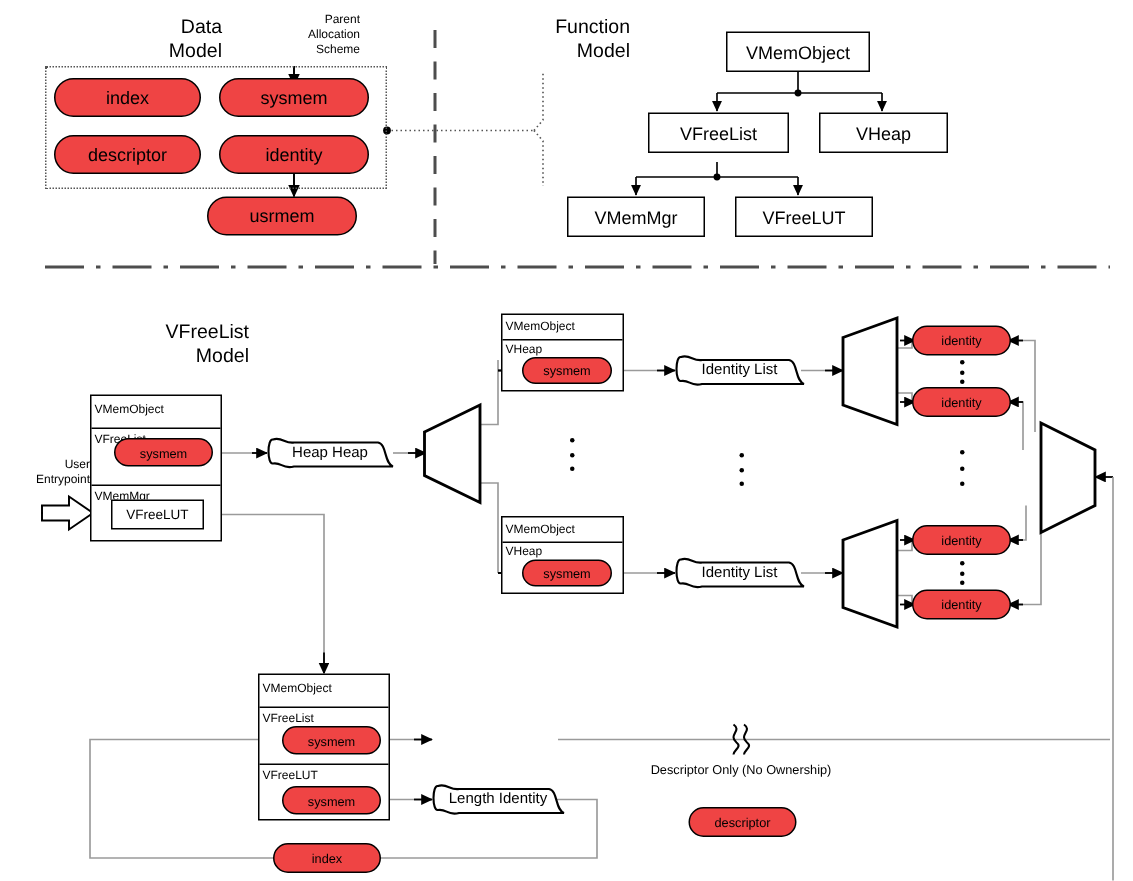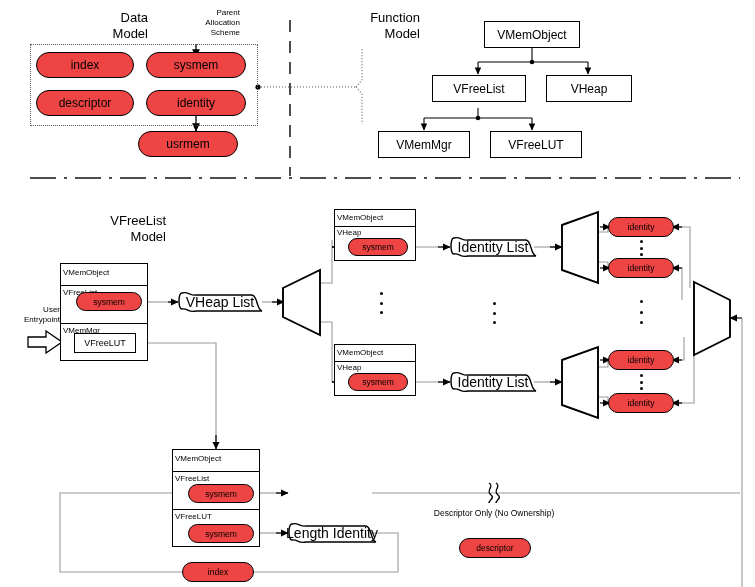--- a/index.html
+++ b/index.html
@@ -23,21 +23,21 @@
   .frow{position:absolute;left:0;right:0;box-sizing:border-box;}
   .frow.divider{border-bottom:1.5px solid #000;}
   .ftag{position:absolute;left:2px;font-size:8px;line-height:10px;}
   .inner-rect{position:absolute;border:1.4px solid #000;background:#fff;
         display:flex;align-items:center;justify-content:center;font-size:9px;box-sizing:border-box;}
   .dotbox{position:absolute;border:1px dotted #555;box-sizing:border-box;}
   .vdots{position:absolute;display:flex;flex-direction:column;justify-content:space-between;align-items:center;}
   .vdots i{display:block;width:3px;height:3px;background:#000;border-radius:50%;}
   .scrollwrap{position:absolute;}
   .scrolltext{position:absolute;left:0;right:0;top:50%;transform:translateY(-50%);
-        text-align:center;font-size:14px;}
+        text-align:center;font-size:10px;}
 </style>
 </head>
 <body>
 
 <div class="canvas">
 
   <svg viewBox="0 0 755 587">
     <defs>
       <marker id="ah" markerWidth="7" markerHeight="7" refX="6" refY="3" orient="auto">
         <path d="M0,0 L6.5,3 L0,6 z" fill="#000"></path>
@@ -219,21 +219,21 @@
     <div class="frow" style="top:17px;height:35px;">
       <span class="ftag" style="top:1px;">VHeap</span>
     </div>
   </div>
   <div class="rnd sm" style="left:348px;top:373px;width:60px;height:18px;">sysmem</div>
 
   <div class="scrollwrap" style="left:176px;top:290px;width:88px;height:24px;">
     <svg viewBox="0 0 88 24" style="width:88px;height:24px;position:absolute;left:0;top:0;">
       <path d="M6,3 C12,1 14,6 20,5 L76,5 C82,6 80,19 86,21 L20,21 C12,23 12,18 6,19 C2,20 2,2 6,3 z" fill="#fff" stroke="#000" stroke-width="1.4"></path>
     </svg>
-    <span class="scrolltext">VHeap List</span>
+    <span class="scrolltext">Heap Heap</span>
   </div>
 
   <div class="scrollwrap" style="left:448px;top:235px;width:90px;height:24px;">
     <svg viewBox="0 0 90 24" style="width:90px;height:24px;position:absolute;left:0;top:0;">
       <path d="M6,3 C12,1 14,6 20,5 L78,5 C84,6 82,19 88,21 L20,21 C12,23 12,18 6,19 C2,20 2,2 6,3 z" fill="#fff" stroke="#000" stroke-width="1.4"></path>
     </svg>
     <span class="scrolltext">Identity List</span>
   </div>
 
   <div class="scrollwrap" style="left:448px;top:370px;width:90px;height:24px;">

